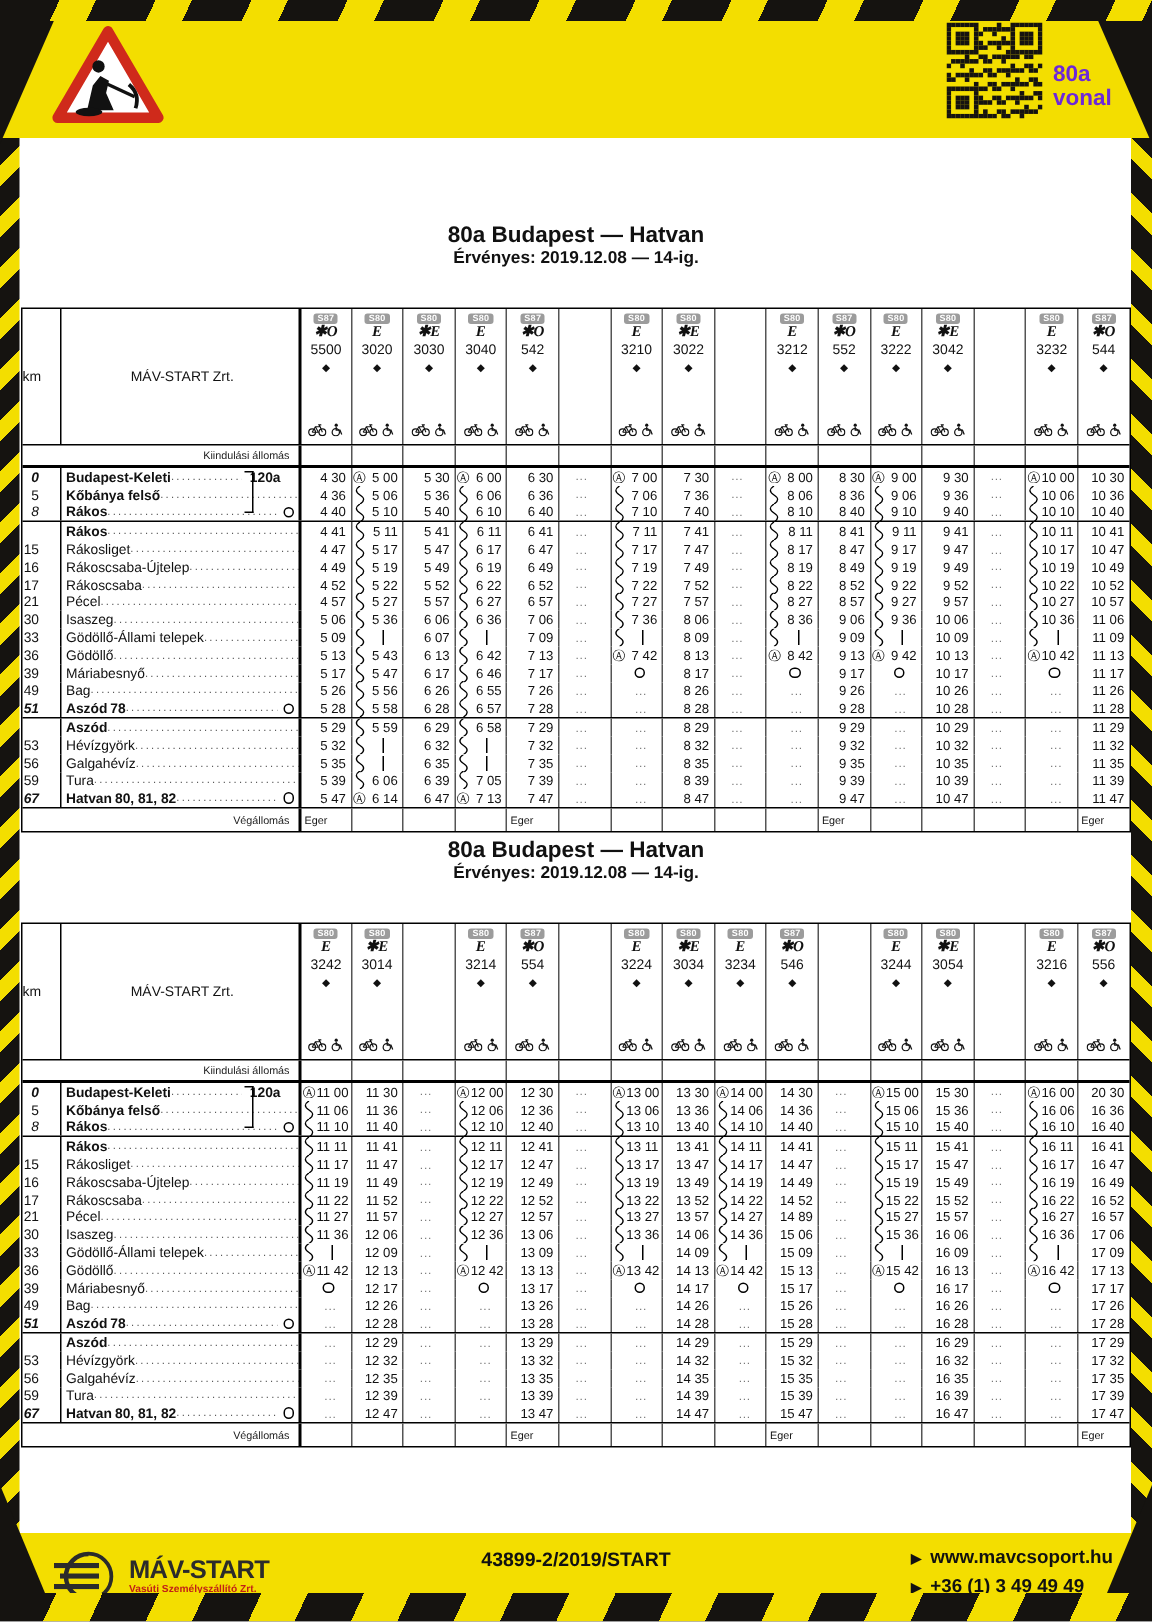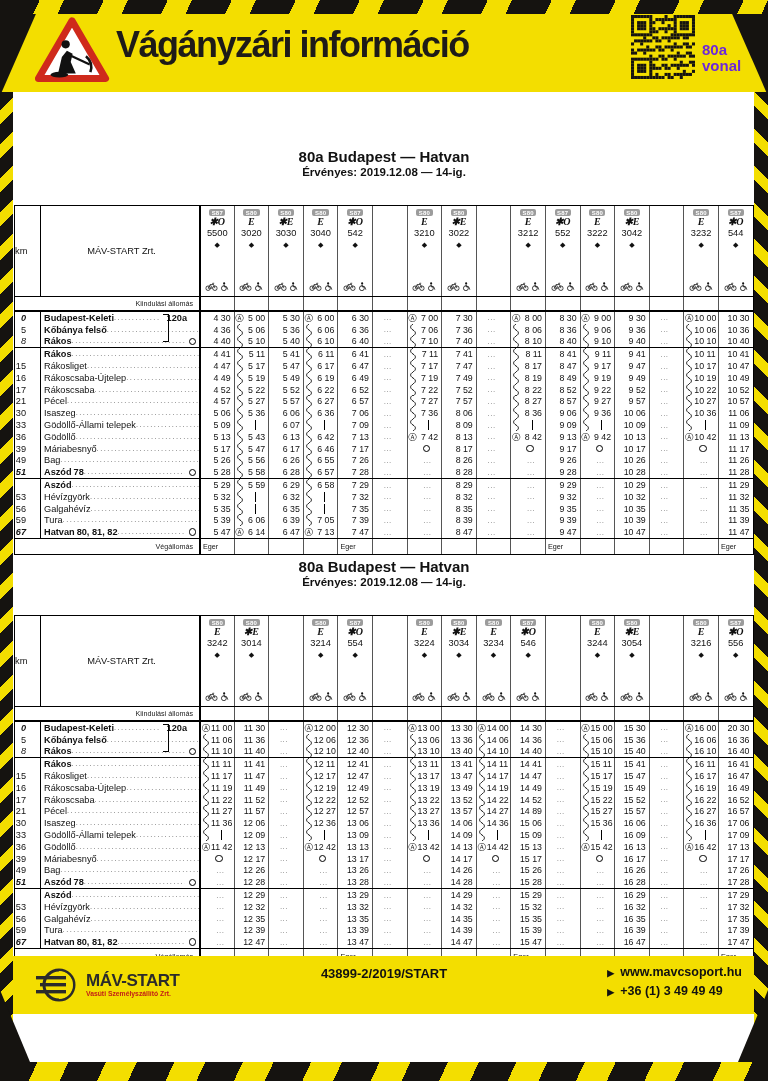--- a/index.html
+++ b/index.html
@@ -72,21 +72,21 @@
   .num{font-size:9.3px;line-height:10px;}
   .dia{font-size:7px;margin-top:2px;}
   .hsp{flex:1;}
   .icons{display:flex;gap:2px;align-items:flex-end;margin-bottom:5px;}
   .bk{width:13px;height:9px;} .bk2{width:9px;height:9px;}
   .opc-t{font-size:9.3px;width:100%;text-align:center;}
   .kml{font-size:9.3px;width:100%;text-align:center;}
   .brk{position:absolute;left:148px;width:5px;border-top:1px solid #000;border-bottom:1px solid #000;
       border-right:1px solid #000;}
   
-  .footer{position:absolute;left:0;right:0;top:956px;height:58px;background:#f3de00;z-index:3;
+  .footer{position:absolute;left:0;right:0;top:1022px;height:58px;background:#f3de00;z-index:3;
       display:flex;align-items:center;}
   .hazard-bot{position:absolute;bottom:0;left:0;right:0;height:19px;
       background:repeating-linear-gradient(115deg,#151310 0 34px,#f3de00 34px 62px);z-index:6;}
   .f-logo{position:absolute;left:34px;top:8px;display:flex;align-items:center;gap:6px;}
   .f-logo-txt .t1{font-size:17px;font-weight:bold;letter-spacing:-0.5px;color:#2b2b2b;line-height:18px;}
   .f-logo-txt .t2{font-size:6.8px;font-weight:bold;color:#c22017;line-height:8px;}
   .f-center{position:absolute;left:0;right:0;text-align:center;top:10px;}
   .f-center .l1{font-size:13px;font-weight:bold;}
   .f-center .l2{font-size:12px;margin-top:5px;}
   .f-links{position:absolute;right:26px;top:9px;text-align:left;font-size:12.5px;font-weight:bold;}
@@ -114,21 +114,20 @@
 
   <div class="banner">
     <svg class="warn" viewBox="0 0 120 106">
       <path d="M60 7 L113 98 L7 98 Z" fill="#fff" stroke="#cf2a1b" stroke-width="11" stroke-linejoin="round"></path>
       <circle cx="50" cy="44" r="6.5" fill="#111"></circle>
       <path d="M38 90 L44 64 L52 54 L61 59 L58 72 L66 90 Z" fill="#111"></path>
       <path d="M54 60 L88 76" stroke="#111" stroke-width="3.5"></path>
       <path d="M82 63 Q94 73 89 88" fill="none" stroke="#111" stroke-width="4"></path>
       <ellipse cx="40" cy="92" rx="14" ry="4.5" fill="#111"></ellipse>
     </svg>
-    <div class="banner-title">Vágányzári információ</div>
     <div class="qr" id="qr"><svg viewBox="0 0 63 63" width="64" height="64" fill="#151310">
           <rect x="0" y="0" width="3" height="3"></rect>
           <rect x="3" y="0" width="3" height="3"></rect>
           <rect x="6" y="0" width="3" height="3"></rect>
           <rect x="9" y="0" width="3" height="3"></rect>
           <rect x="12" y="0" width="3" height="3"></rect>
           <rect x="15" y="0" width="3" height="3"></rect>
           <rect x="18" y="0" width="3" height="3"></rect>
           <rect x="33" y="0" width="3" height="3"></rect>
           <rect x="42" y="0" width="3" height="3"></rect>

